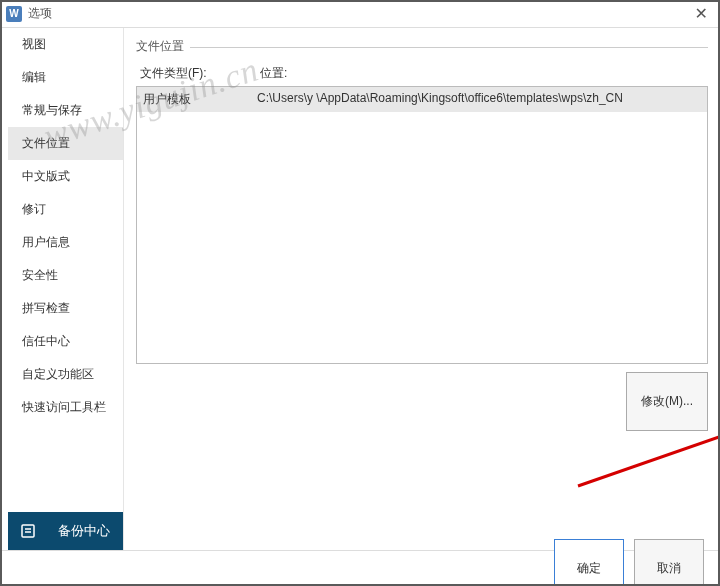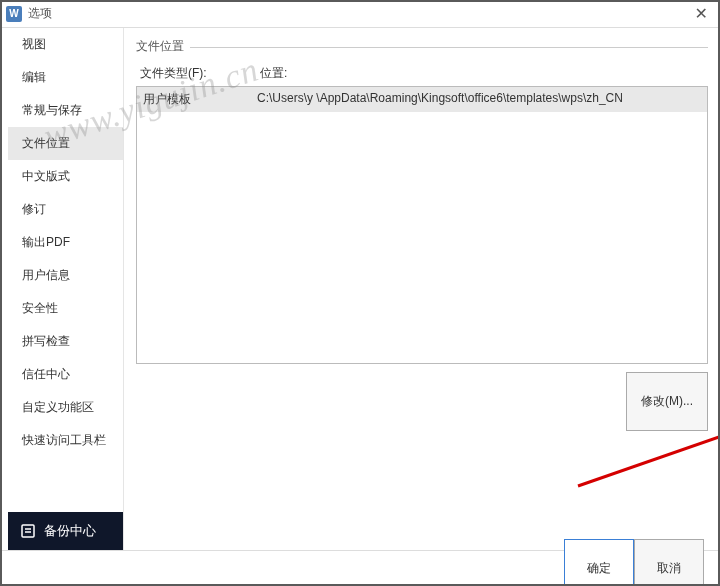--- a/index.html
+++ b/index.html
@@ -56,26 +56,26 @@
     .sidebar-item {
       padding: 8px 14px;
       cursor: pointer;
       color: #333;
       font-size: 12px;
     }
     .sidebar-item.selected {
       background: #e8e8e8;
     }
     .backup-btn {
-      background: #0f172a;
+      background: #0c4a6e;
       color: #fff;
       padding: 10px 12px;
       display: flex;
       align-items: center;
-      gap: 8px;
+      gap: 22px;
       cursor: pointer;
       font-size: 13px;
     }
     .backup-btn .icon {
       width: 16px; height: 16px;
       display: inline-flex;
       align-items: center;
       justify-content: center;
     }
     .content {
@@ -136,20 +136,21 @@
       color: #333;
       min-width: 70px;
       text-align: center;
     }
     .footer {
       height: 36px;
       border-top: 1px solid #ddd;
       display: flex;
       justify-content: flex-end;
       align-items: center;
+      gap: 10px;
       padding: 0 16px;
     }
     .footer .btn.primary {
       border: 1px solid #3a7fd6;
       background: #fff;
     }
     .arrow {
       position: absolute;
       left: 444px;
       top: 390px;
@@ -185,21 +186,20 @@
 
 <div class="body">
   <div class="sidebar">
     <div class="sidebar-items">
       <div class="sidebar-item"><span>视图</span></div>
       <div class="sidebar-item"><span>编辑</span></div>
       <div class="sidebar-item"><span>常规与保存</span></div>
       <div class="sidebar-item selected"><span>文件位置</span></div>
       <div class="sidebar-item"><span>中文版式</span></div>
       <div class="sidebar-item"><span>修订</span></div>
-      <div class="sidebar-item"><span>输出PDF</span></div>
       <div class="sidebar-item"><span>用户信息</span></div>
       <div class="sidebar-item"><span>安全性</span></div>
       <div class="sidebar-item"><span>拼写检查</span></div>
       <div class="sidebar-item"><span>信任中心</span></div>
       <div class="sidebar-item"><span>自定义功能区</span></div>
       <div class="sidebar-item"><span>快速访问工具栏</span></div>
     </div>
     <div class="backup-btn">
       <span class="icon">
         <svg width="16" height="16" viewBox="0 0 16 16">

